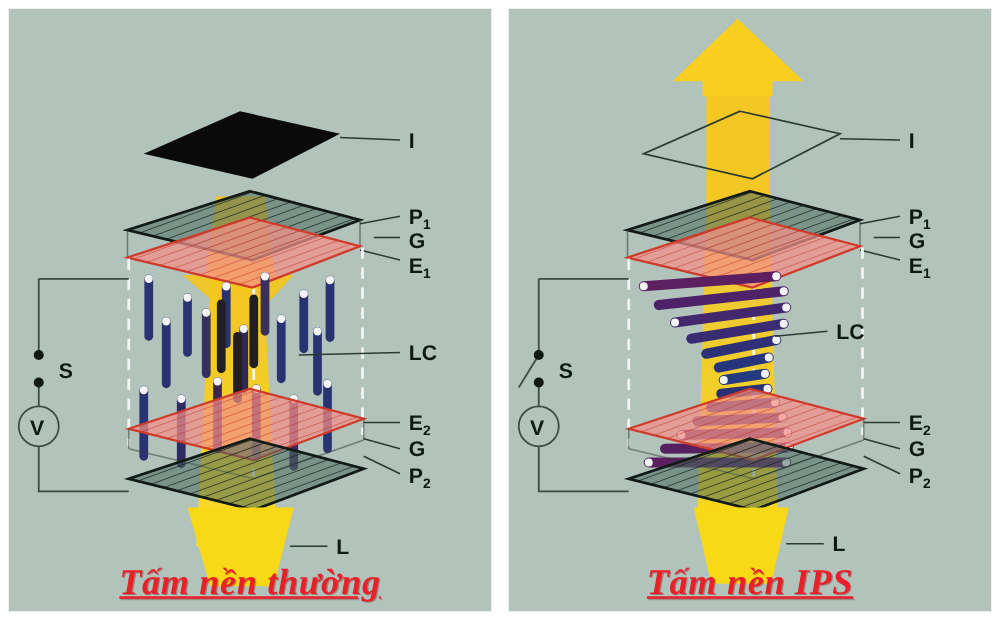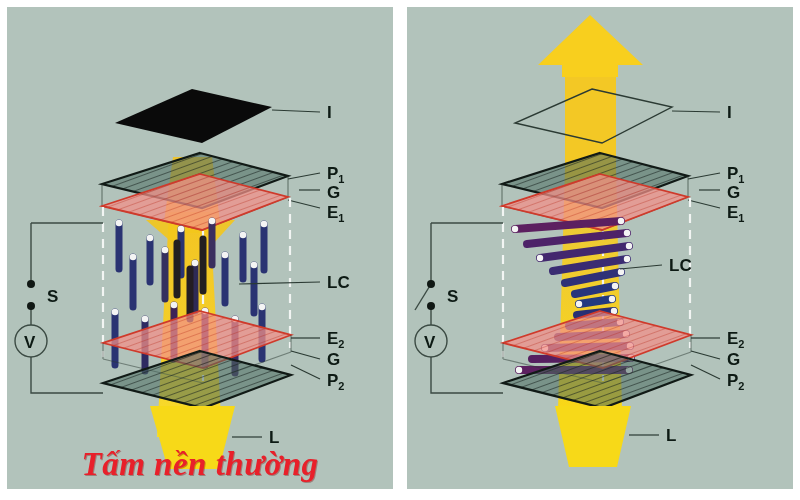--- a/index.html
+++ b/index.html
@@ -32,25 +32,26 @@
     fill:#0d1a14;
   }
   .lbl .sub{font-size:11px;}
   .caption{
     position:absolute;
     left:0;right:0;bottom:6px;
     text-align:center;
     font-family:"Liberation Serif", serif;
     font-style:italic;
     font-weight:bold;
-    font-size:33px;
+    font-size:29px;
     color:#e8202a;
     letter-spacing:0.5px;
     text-shadow:1px 1px 0 rgba(120,0,0,0.35);
     pointer-events:none;
+    text-decoration:underline;
   }
   .leader{stroke:#2b3a33;stroke-width:1.2;fill:none;}
   .dashv{stroke:#f2f5f3;stroke-width:2.2;stroke-dasharray:9 7;fill:none;}
   .wire{stroke:#3b4a43;stroke-width:1.4;fill:none;}
   .node{fill:#101814;}
   .meter{stroke:#3b4a43;stroke-width:1.4;fill:none;}
 </style>
 </head>
 <body>
 
@@ -346,15 +347,16 @@
         <path class="wire" d="M24,350 L24,386 L96,386"></path>
         <path class="wire" d="M24,277 L8,303"></path>
         <circle class="node" cx="24" cy="277" r="4"></circle>
         <circle class="node" cx="24" cy="299" r="4"></circle>
         <circle class="meter" cx="24" cy="334" r="16"></circle>
       </g>
       <text class="lbl" x="40" y="295">S</text>
       <text class="lbl" x="17" y="341">V</text>
     </svg>
     </div>
+    <div class="caption">Tấm nền IPS</div>
   </div>
 
 </div>
 
 </body></html>

